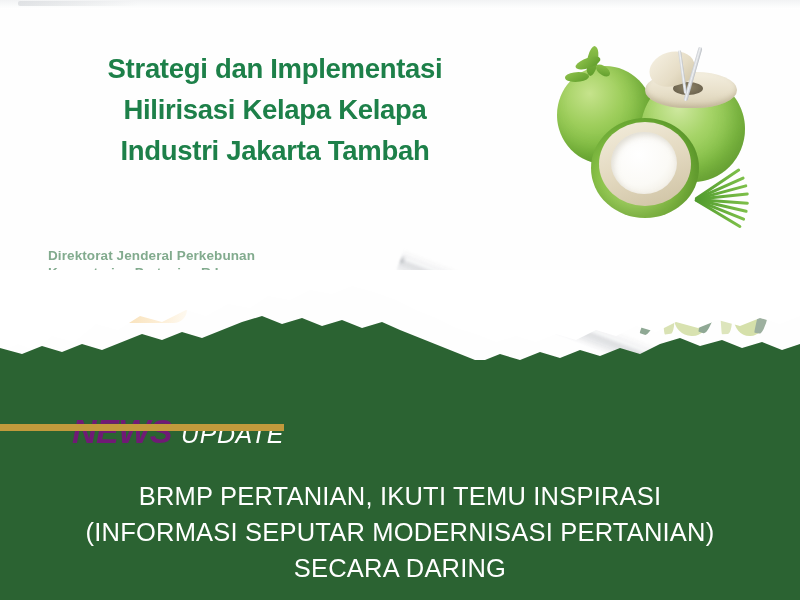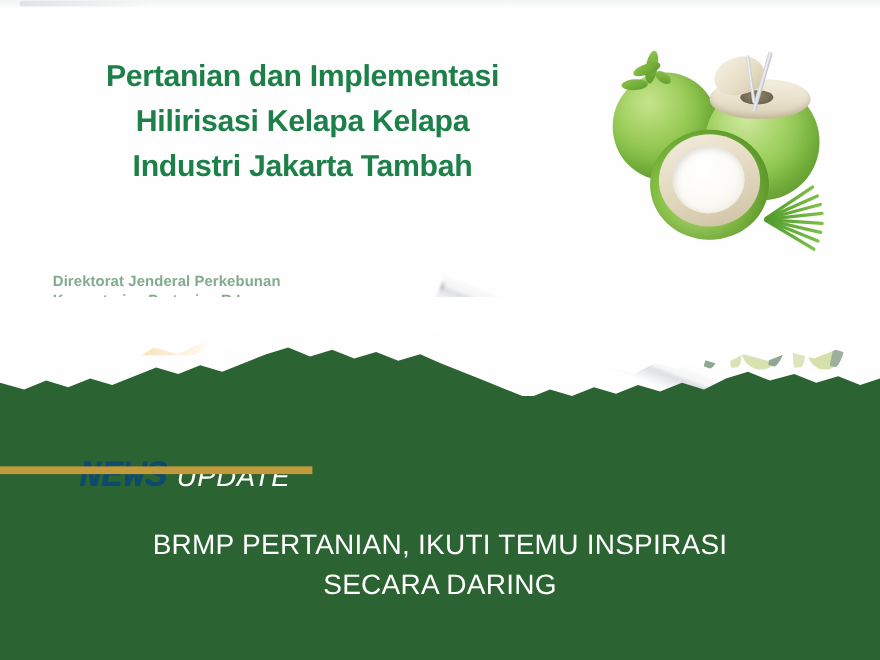--- a/index.html
+++ b/index.html
@@ -304,27 +304,26 @@
   
   .news-row {
     position: absolute;
     left: 72px;
     top: 386px;
     display: flex;
     align-items: baseline;
     gap: 9px;
   }
   .news-word {
-    color: #0c4a6e;
+    color: #701a75;
     font-size: 34px;
     font-weight: 700;
     font-style: italic;
     letter-spacing: -0.5px;
     line-height: 1;
-    font-family: Liberation Mono, monospace;
   }
   .update-word {
     color: #ffffff;
     font-size: 25px;
     font-weight: 400;
     font-style: italic;
     letter-spacing: .6px;
     line-height: 1;
     margin-top: 36px;
   }
@@ -365,21 +364,21 @@
   <div class="slide-area">
     <div class="slide-bg"></div>
     <div class="top-edge-band">
       <div class="top-edge-mark"></div>
     </div>
 
     <div class="fold"></div>
     <div class="fold2"></div>
 
     <div class="title-block">
-      <span class="title-line">Pertanian dan Implementasi</span>
+      <span class="title-line">Strategi dan Implementasi</span>
       <span class="title-line">Hilirisasi Kelapa Kelapa</span>
       <span class="title-line">Industri Jakarta Tambah</span>
     </div>
 
     <div class="inst-block">
       <span class="inst-line">Direktorat Jenderal Perkebunan</span>
       <span class="inst-line">Kementerian Pertanian R.I</span>
     </div>
 
     <div class="date-pill">
@@ -463,16 +462,17 @@
   </svg>
 
   <div class="news-row">
     <span class="news-word">NEWS</span>
     <span class="update-word">UPDATE</span>
   </div>
   <div class="gold-bar"></div>
 
   <div class="headline">
     <span class="headline-line">BRMP PERTANIAN, IKUTI TEMU INSPIRASI</span>
+    <span class="headline-line">(INFORMASI SEPUTAR MODERNISASI PERTANIAN)</span>
     <span class="headline-line">SECARA DARING</span>
   </div>
 
 </div>
 
 </body></html>

